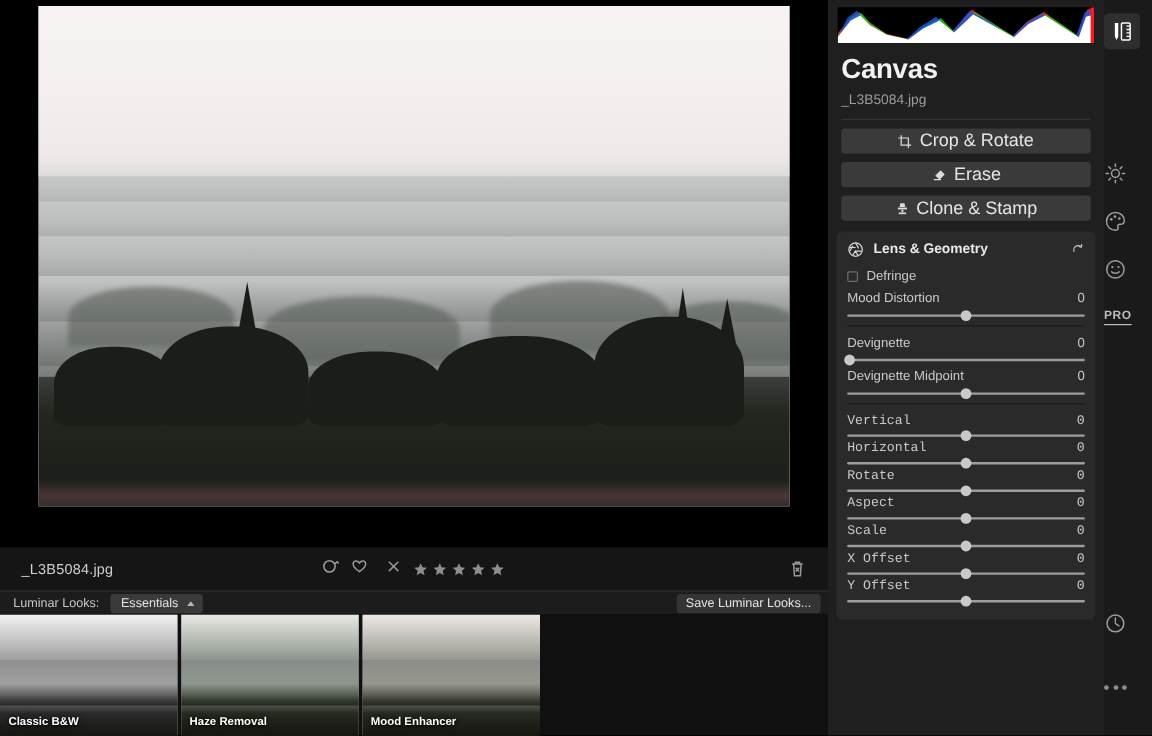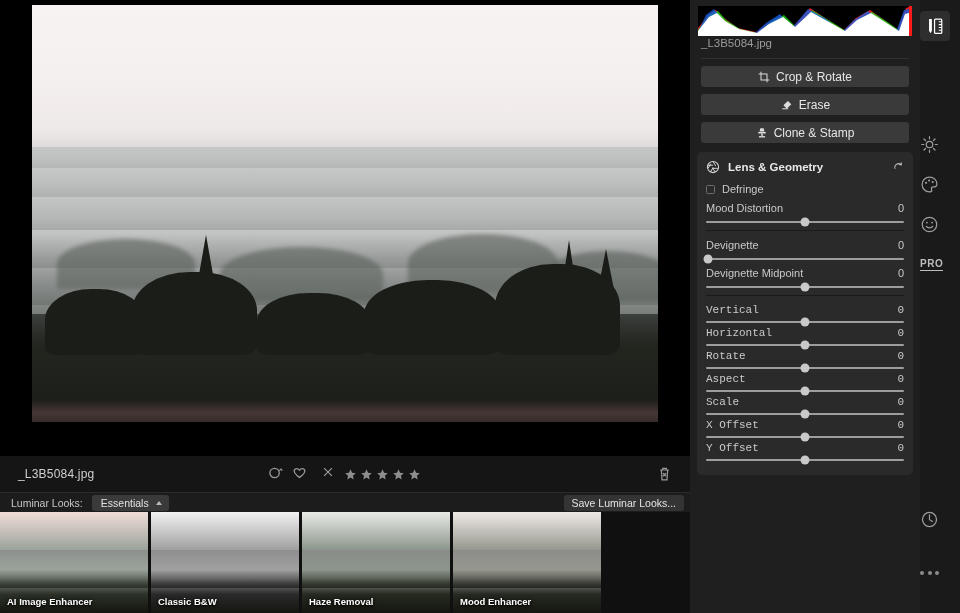--- a/index.html
+++ b/index.html
@@ -126,21 +126,21 @@
     background: #000; overflow: hidden;
   }
   .panel-title { color: #f2f2f2; font-size: 23px; font-weight: bold;
     margin: 14px 0 0 11px; letter-spacing: -.2px; }
   .panel-file { color: #9b9b9b; font-size: 11.5px; margin: 7px 0 0 11px; }
   .hr { height: 1px; background: #323232; margin: 9px 11px 0 11px; }
 
   .tool-btn {
     margin: 7px 11px 0 11px; height: 21px; background: #3a3a3a;
     border-radius: 3px; display: flex; align-items: center;
-    justify-content: center; gap: 6px; color: #e6e6e6; font-size: 12px;
+    justify-content: center; gap: 6px; color: #e6e6e6; font-size: 15px;
   }
 
   .section {
     margin: 9px 7px 0 7px; background: #2a2a2a; border-radius: 5px;
     padding: 8px 9px 10px 9px;
   }
   .sec-head { display: flex; align-items: center; gap: 8px; margin-bottom: 9px; }
   .sec-title { color: #e8e8e8; font-size: 11.5px; font-weight: bold; flex: 1; }
 
   .cbrow { display: flex; align-items: center; gap: 7px; margin-bottom: 7px; }
@@ -264,26 +264,20 @@
     <span class="looks-label">Luminar Looks:</span>
     <div class="looks-select">
       <span>Essentials</span>
       <span class="caret-up"></span>
     </div>
     <div class="save-look">Save Luminar Looks...</div>
   </div>
 
   <div class="strip">
       <div class="thumb">
-        <div class="th-sky" style="background:linear-gradient(180deg,#f0dcd8 0%, #9aa39a 100%)"></div>
-        <div class="th-mid" style="background:linear-gradient(180deg, rgba(0,0,0,0) 0%, #9aa39a 60%, #2c3228 100%)"></div>
-        <div class="th-fg" style="background:linear-gradient(180deg, rgba(0,0,0,0) 0%, #2c3228 45%, #14160f 100%)"></div>
-        <span class="th-label">AI Image Enhancer</span>
-      </div>
-      <div class="thumb">
         <div class="th-sky" style="background:linear-gradient(180deg,#f2f2f2 0%, #a0a0a0 100%)"></div>
         <div class="th-mid" style="background:linear-gradient(180deg, rgba(0,0,0,0) 0%, #a0a0a0 60%, #2a2a2a 100%)"></div>
         <div class="th-fg" style="background:linear-gradient(180deg, rgba(0,0,0,0) 0%, #2a2a2a 45%, #14160f 100%)"></div>
         <span class="th-label">Classic B&amp;W</span>
       </div>
       <div class="thumb">
         <div class="th-sky" style="background:linear-gradient(180deg,#e8eae6 0%, #8d968c 100%)"></div>
         <div class="th-mid" style="background:linear-gradient(180deg, rgba(0,0,0,0) 0%, #8d968c 60%, #262a20 100%)"></div>
         <div class="th-fg" style="background:linear-gradient(180deg, rgba(0,0,0,0) 0%, #262a20 45%, #14160f 100%)"></div>
         <span class="th-label">Haze Removal</span>
@@ -300,20 +294,21 @@
     <div class="histogram">
       <svg width="214" height="30" viewBox="0 0 214 30" preserveAspectRatio="none">
         <path fill="#e01c1c" d="M0,30 L0,22 L10,10 L18,4 L26,12 L40,22 L58,26 L70,18 L84,10 L96,20 L112,2 L130,14 L146,24 L158,12 L172,4 L186,14 L200,24 L208,2 L214,0 L214,30 Z"></path>
         <path fill="#14c814" opacity=".85" d="M0,30 L0,24 L12,8 L20,5 L28,14 L42,23 L60,27 L72,16 L86,9 L98,21 L114,4 L132,15 L148,25 L160,13 L174,6 L188,15 L202,25 L210,6 L214,4 L214,30 Z"></path>
         <path fill="#1c5ce0" opacity=".8" d="M0,30 L0,26 L8,9 L16,3 L24,13 L38,24 L56,28 L68,17 L82,8 L94,22 L110,3 L128,13 L144,26 L156,14 L170,5 L184,16 L198,26 L206,4 L214,2 L214,30 Z"></path>
         <path fill="#ffffff" d="M0,30 L0,25 L11,11 L19,7 L27,15 L41,23 L59,27 L71,18 L85,11 L97,21 L113,6 L131,16 L147,25 L159,14 L173,7 L187,16 L201,25 L207,8 L211,7 L211,30 Z"></path>
         <rect x="211" y="0" width="3" height="30" fill="#ff1a1a"></rect>
       </svg>
     </div>
 
+    <div class="panel-title">Canvas</div>
     <div class="panel-file">_L3B5084.jpg</div>
     <div class="hr"></div>
 
     <div class="tool-btn">
       <svg width="12" height="12" viewBox="0 0 14 14">
         <path fill="none" stroke="#dcdcdc" stroke-width="1.2" d="M3.5 0.8 V10.5 H13.2 M0.8 3.5 H10.5 V13.2"></path>
       </svg>
       <span>Crop &amp; Rotate</span>
     </div>
     <div class="tool-btn">

